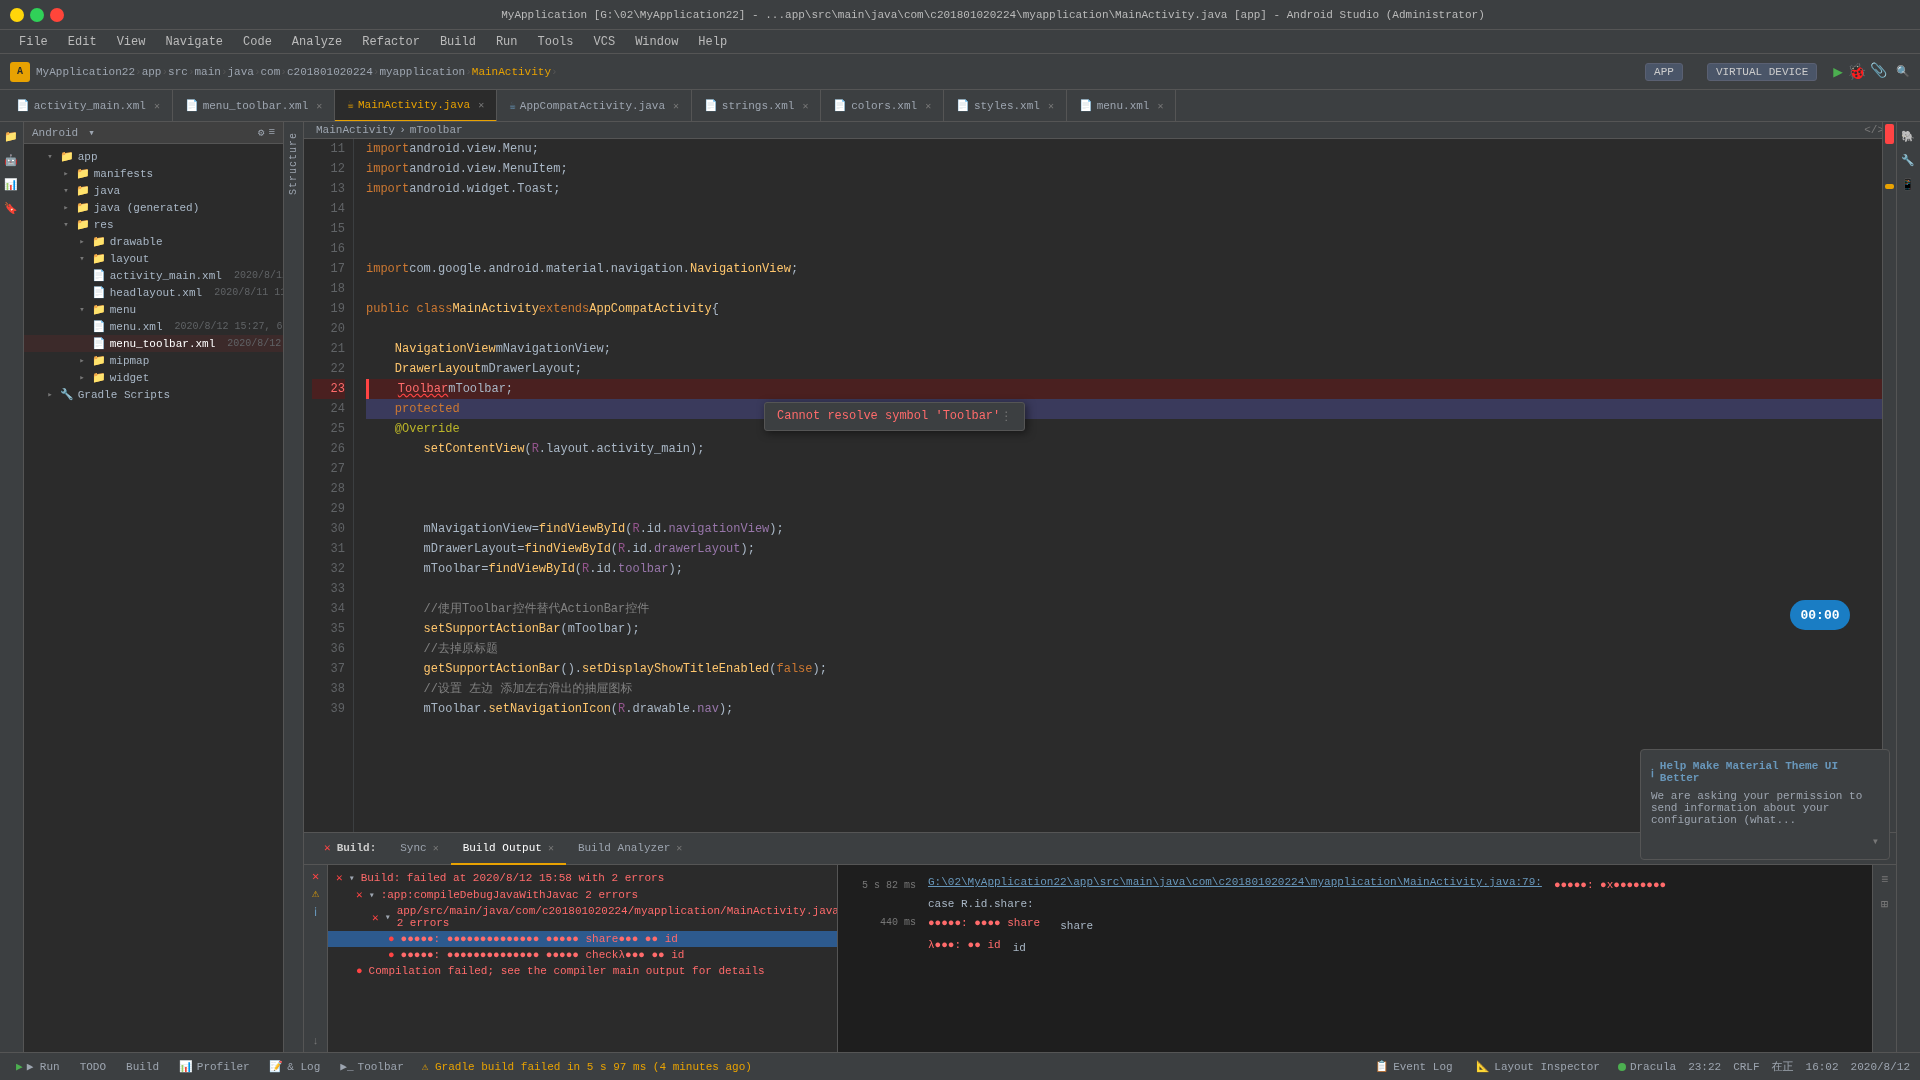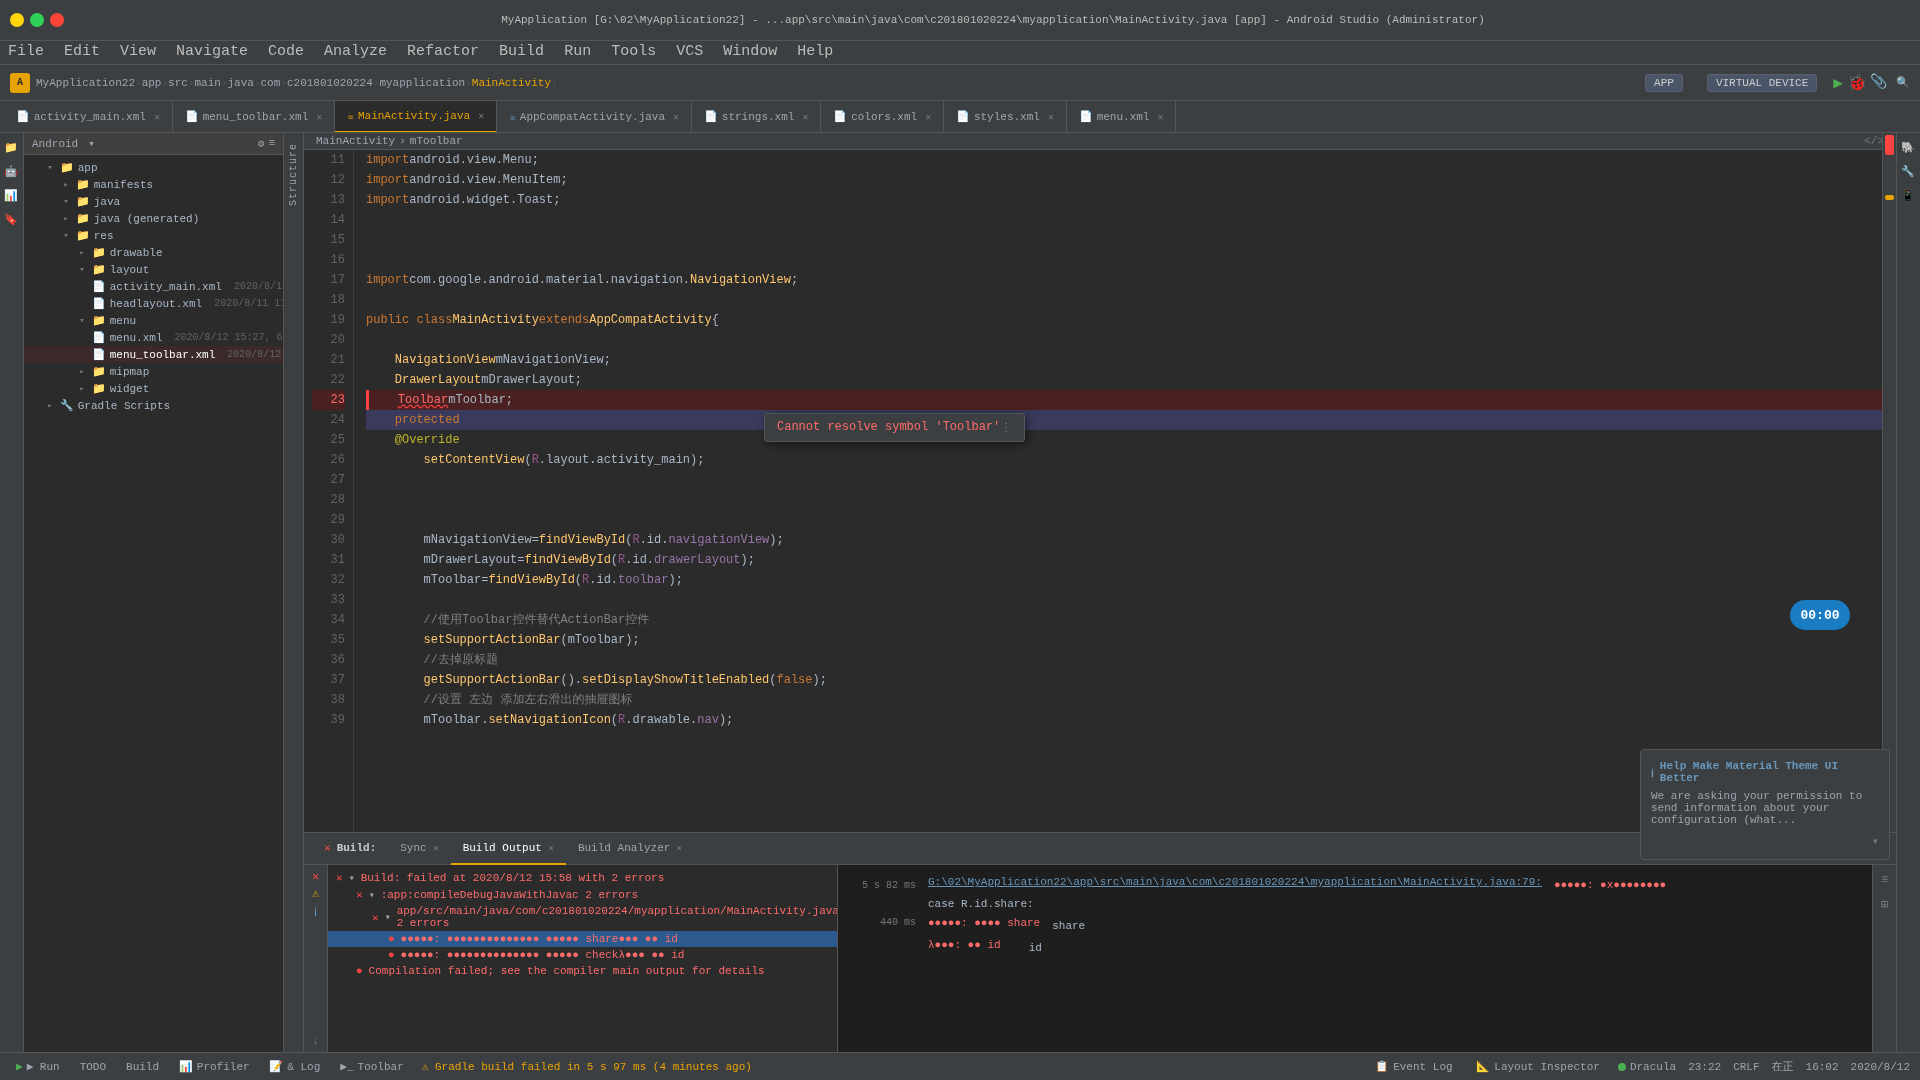--- a/index.html
+++ b/index.html
@@ -1,25 +1,25 @@
 <!DOCTYPE html>
 <html><head>
   <meta charset="utf-8">
   <style>
     * { box-sizing: border-box; margin: 0; padding: 0; }
     body { font-family: 'Consolas', 'Courier New', monospace; font-size: 12px; background: #2b2b2b; color: #a9b7c6; width: 1920px; height: 1080px; overflow: hidden; display: flex; flex-direction: column; }
     
     
-    #title-bar { background: #3c3f41; height: 41px; display: flex; align-items: center; padding: 0 10px; font-size: 11px; color: #bbb; border-bottom: 1px solid #555; flex-shrink: 0; }
+    #title-bar { background: #3c3f41; height: 30px; display: flex; align-items: center; padding: 0 10px; font-size: 11px; color: #bbb; border-bottom: 1px solid #555; flex-shrink: 0; }
     #title-bar .title-text { flex: 1; text-align: center; }
     #title-bar .win-btn { width: 14px; height: 14px; border-radius: 50%; display: flex; align-items: center; justify-content: center; font-size: 9px; cursor: pointer; }
     #title-bar .win-minimize { background: #ffd60a; }
     #title-bar .win-maximize { background: #30d158; }
     #title-bar .win-close { background: #ff453a; }
-    #title-menu { background: #3c3f41; height: 24px; display: flex; padding: 0 0; font-size: 15px; color: #bbb; border-bottom: 1px solid #555; flex-shrink: 0; gap: 4px; }
+    #title-menu { background: #3c3f41; height: 24px; display: flex; align-items: center; padding: 0 11px; font-size: 12px; color: #bbb; border-bottom: 1px solid #555; flex-shrink: 0; gap: 4px; }
     #title-menu span { padding: 2px 8px; cursor: pointer; }
 
     
     #nav-bar { background: #3c3f41; height: 36px; display: flex; align-items: center; padding: 0 10px; border-bottom: 1px solid #555; flex-shrink: 0; gap: 6px; font-size: 11px; color: #9da5b0; }
     #nav-bar .breadcrumb { display: flex; align-items: center; gap: 0; flex: 1; }
     #nav-bar .bc-sep { color: #555; }
     #nav-bar .bc-item { color: #9da5b0; cursor: pointer; }
     #nav-bar .bc-item.active { color: #e8a202; }
     #nav-bar .toolbar-right { display: flex; align-items: center; gap: 8px; }
     .toolbar-btn { background: #4a5568; border: 1px solid #5a6072; border-radius: 3px; color: #ccc; padding: 2px 8px; font-size: 11px; cursor: pointer; }
@@ -575,26 +575,26 @@
             <span class="output-line output-path">G:\02\MyApplication22\app\src\main\java\com\c201801020224\myapplication\MainActivity.java:79:</span>
             <span class="output-error">●●●●●: ●x●●●●●●●●</span>
           </div>
           <div style="display:flex;align-items:flex-start;gap:12px;margin-bottom:4px;">
             <span style="color:#777;font-size:10px;width:70px;"></span>
             <span class="output-line">case R.id.share:</span>
           </div>
           <div style="display:flex;align-items:flex-start;gap:12px;margin-bottom:4px;">
             <span style="color:#777;font-size:10px;width:70px;text-align:right;">440 ms</span>
             <span class="output-error">●●●●●:  ●●●● share</span>
-            <span class="output-line" style="text-align:center;">share</span>
+            <span class="output-line" style="margin-left:8px;text-align:center;">share</span>
           </div>
           <div style="display:flex;align-items:flex-start;gap:12px;">
             <span style="color:#777;font-size:10px;width:70px;"></span>
             <span class="output-error">λ●●●:  ●● id</span>
-            <span class="output-line" style="margin-left:16px;">id</span>
+            <span class="output-line" style="margin-left:0;">id</span>
           </div>
         </div>
 
         <div id="right-panel">
           <span style="cursor:pointer;color:#777;font-size:12px;padding:4px;">≡</span>
           <span style="cursor:pointer;color:#777;font-size:12px;padding:4px;">⊞</span>
         </div>
       </div>
     </div>
   </div>

